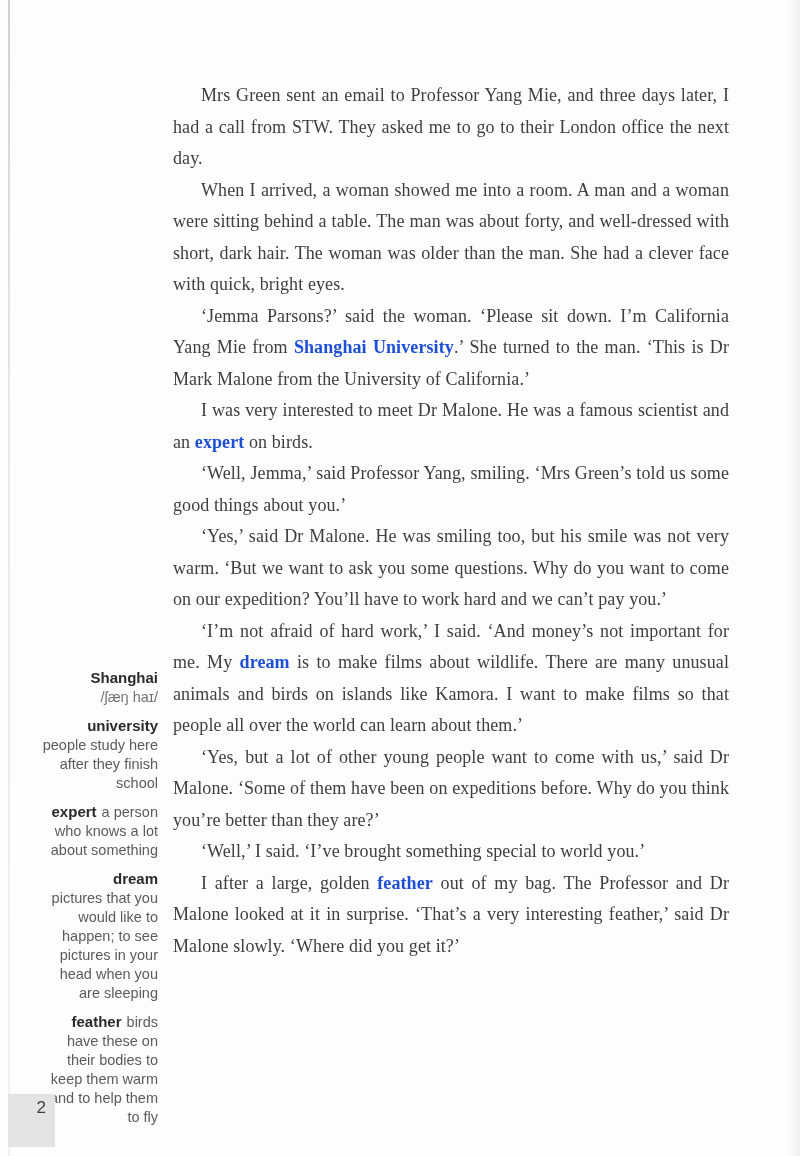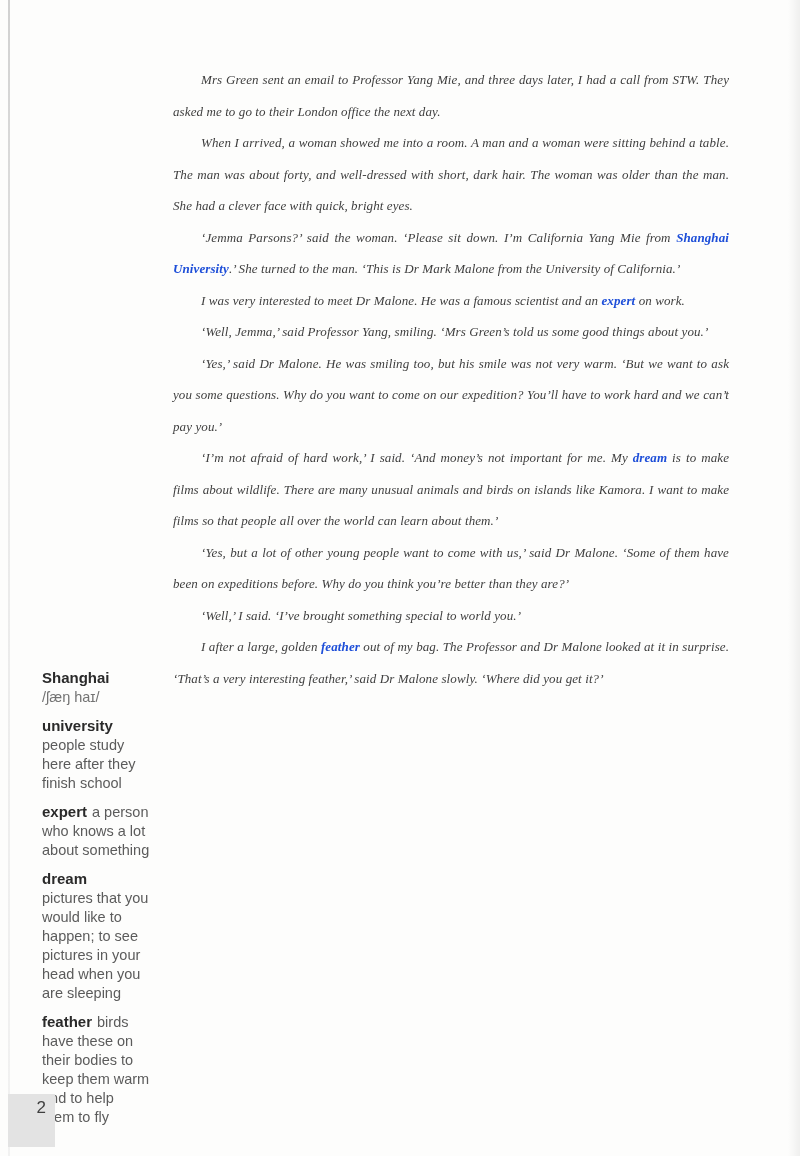--- a/index.html
+++ b/index.html
@@ -19,41 +19,40 @@
     opacity: 0.75;
   }
   .right-edge {
     position: absolute;
     right: 0; top: 0;
     width: 12px; height: 1156px;
     background: linear-gradient(to right, rgba(0,0,0,0), rgba(0,0,0,0.055));
   }
   .story {
     position: absolute;
-    left: 173px; top: 64px;
+    left: 173px; top: 80px;
     width: 556px;
-    font-size: 13px;
+    font-size: 18px;
     line-height: 31.5px;
     color: #3e3e3e;
     text-align: justify;
     letter-spacing: 0.1px;
-    font-style: italic;
   }
   .story p { margin: 0; text-indent: 28px; }
   .story strong { font-weight: bold; color: #1d4ed8; }
   .glossary {
     position: absolute;
     left: 42px; top: 668px;
     width: 120px;
     font-family: "Liberation Sans", sans-serif;
     font-size: 14.5px;
     line-height: 19px;
     color: #5b5b5b;
   }
-  .glossary .entry { margin: 0 12px 9px 0; }
+  .glossary .entry { margin: 0 4px 9px 0; text-align: right; }
   .glossary .term { font-weight: bold; color: #2a2a2a; font-size: 15px; }
   .glossary .pron { color: #737373; }
   .glossary .def-inline { padding-left: 5px; }
   .page-number-box {
     position: absolute;
     left: 8px; top: 1094px;
     width: 47px; height: 53px;
     background: #e3e3e3;
   }
   .page-number-box span {
@@ -77,21 +76,21 @@
       <div class="entry"><span class="term">university</span><br><span>people study here after they finish school</span></div>
       <div class="entry"><span class="term">expert</span><span class="def-inline">a person who knows a lot about something</span></div>
       <div class="entry"><span class="term">dream</span><br><span>pictures that you would like to happen; to see pictures in your head when you are sleeping</span></div>
       <div class="entry"><span class="term">feather</span><span class="def-inline">birds have these on their bodies to keep them warm and to help them to fly</span></div>
     </aside>
 
   <main class="story">
       <p><span>Mrs Green sent an email to Professor Yang Mie, and three days later, I had a call from STW. They asked me to go to their London office the next day.</span></p>
       <p><span>When I arrived, a woman showed me into a room. A man and a woman were sitting behind a table. The man was about forty, and well-dressed with short, dark hair. The woman was older than the man. She had a clever face with quick, bright eyes.</span></p>
       <p><span>‘Jemma Parsons?’ said the woman. ‘Please sit down. I’m California Yang Mie from </span><strong>Shanghai University</strong><span>.’ She turned to the man. ‘This is Dr Mark Malone from the University of California.’</span></p>
-      <p><span>I was very interested to meet Dr Malone. He was a famous scientist and an </span><strong>expert</strong><span> on work.</span></p>
+      <p><span>I was very interested to meet Dr Malone. He was a famous scientist and an </span><strong>expert</strong><span> on birds.</span></p>
       <p><span>‘Well, Jemma,’ said Professor Yang, smiling. ‘Mrs Green’s told us some good things about you.’</span></p>
       <p><span>‘Yes,’ said Dr Malone. He was smiling too, but his smile was not very warm. ‘But we want to ask you some questions. Why do you want to come on our expedition? You’ll have to work hard and we can’t pay you.’</span></p>
       <p><span>‘I’m not afraid of hard work,’ I said. ‘And money’s not important for me. My </span><strong>dream</strong><span> is to make films about wildlife. There are many unusual animals and birds on islands like Kamora. I want to make films so that people all over the world can learn about them.’</span></p>
       <p><span>‘Yes, but a lot of other young people want to come with us,’ said Dr Malone. ‘Some of them have been on expeditions before. Why do you think you’re better than they are?’</span></p>
       <p><span>‘Well,’ I said. ‘I’ve brought something special to world you.’</span></p>
       <p><span>I after a large, golden </span><strong>feather</strong><span> out of my bag. The Professor and Dr Malone looked at it in surprise. ‘That’s a very interesting feather,’ said Dr Malone slowly. ‘Where did you get it?’</span></p>
     </main>
 
   <div class="page-number-box">
     <span>2</span>

